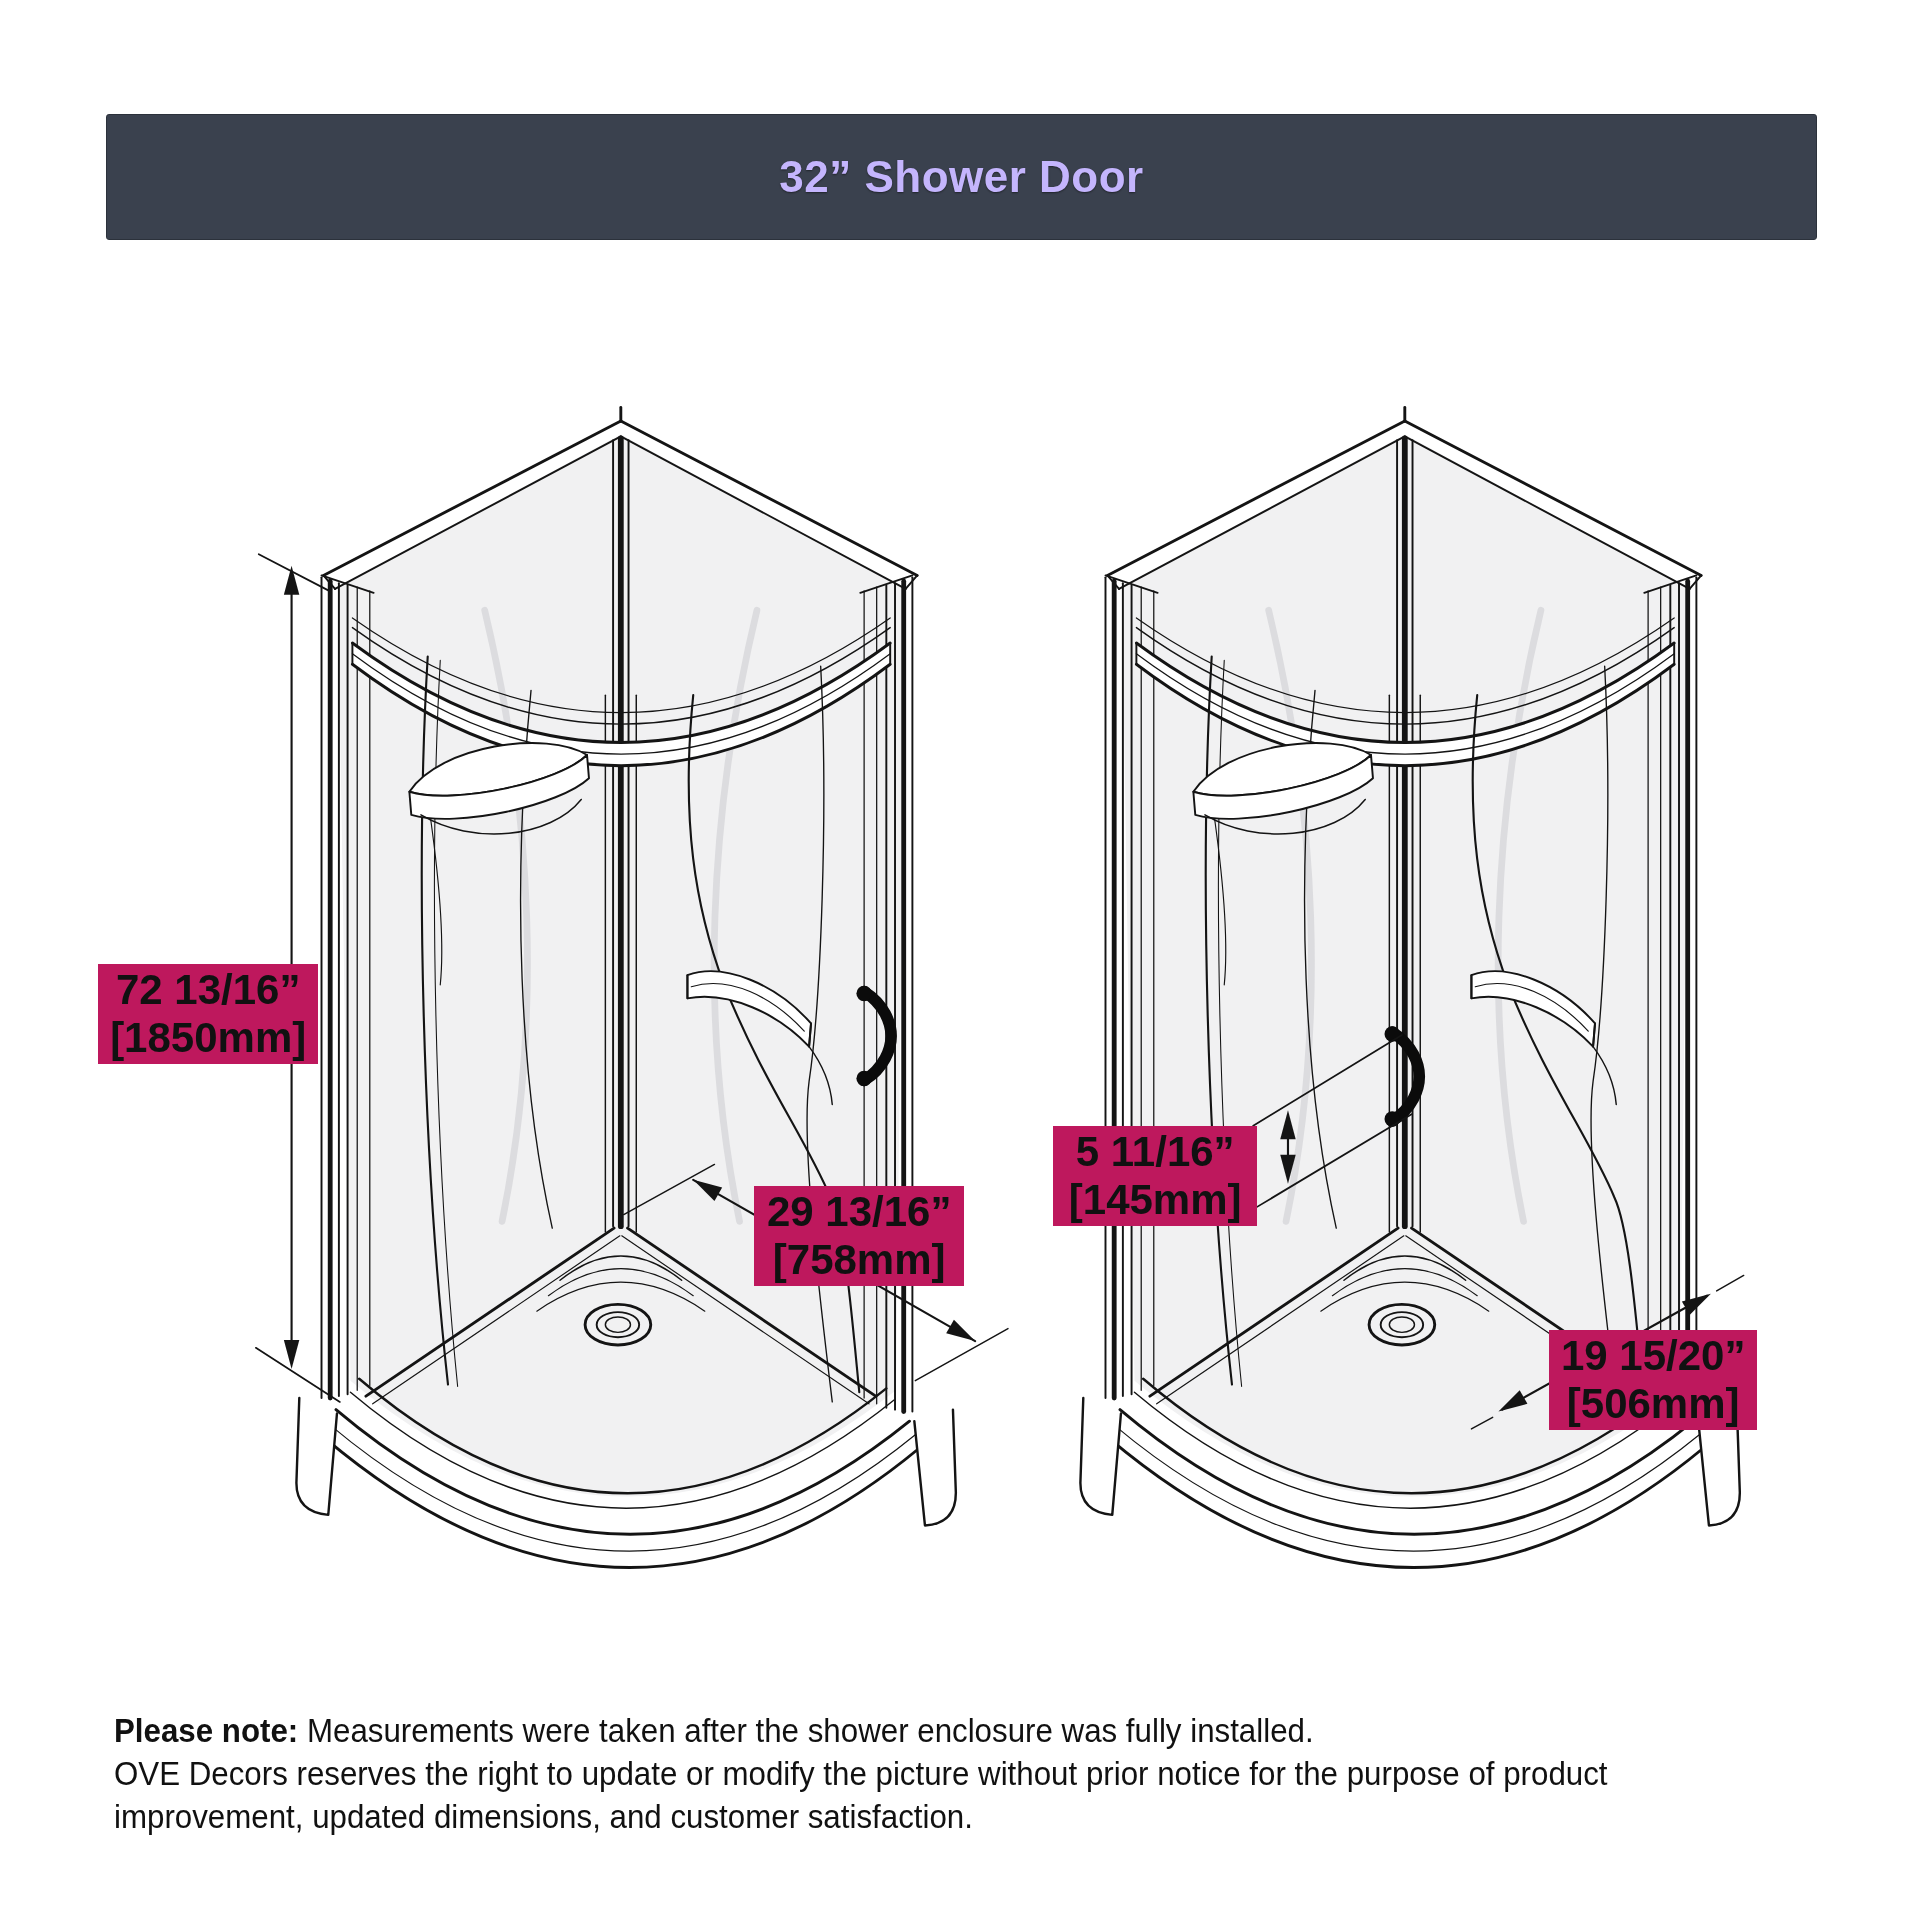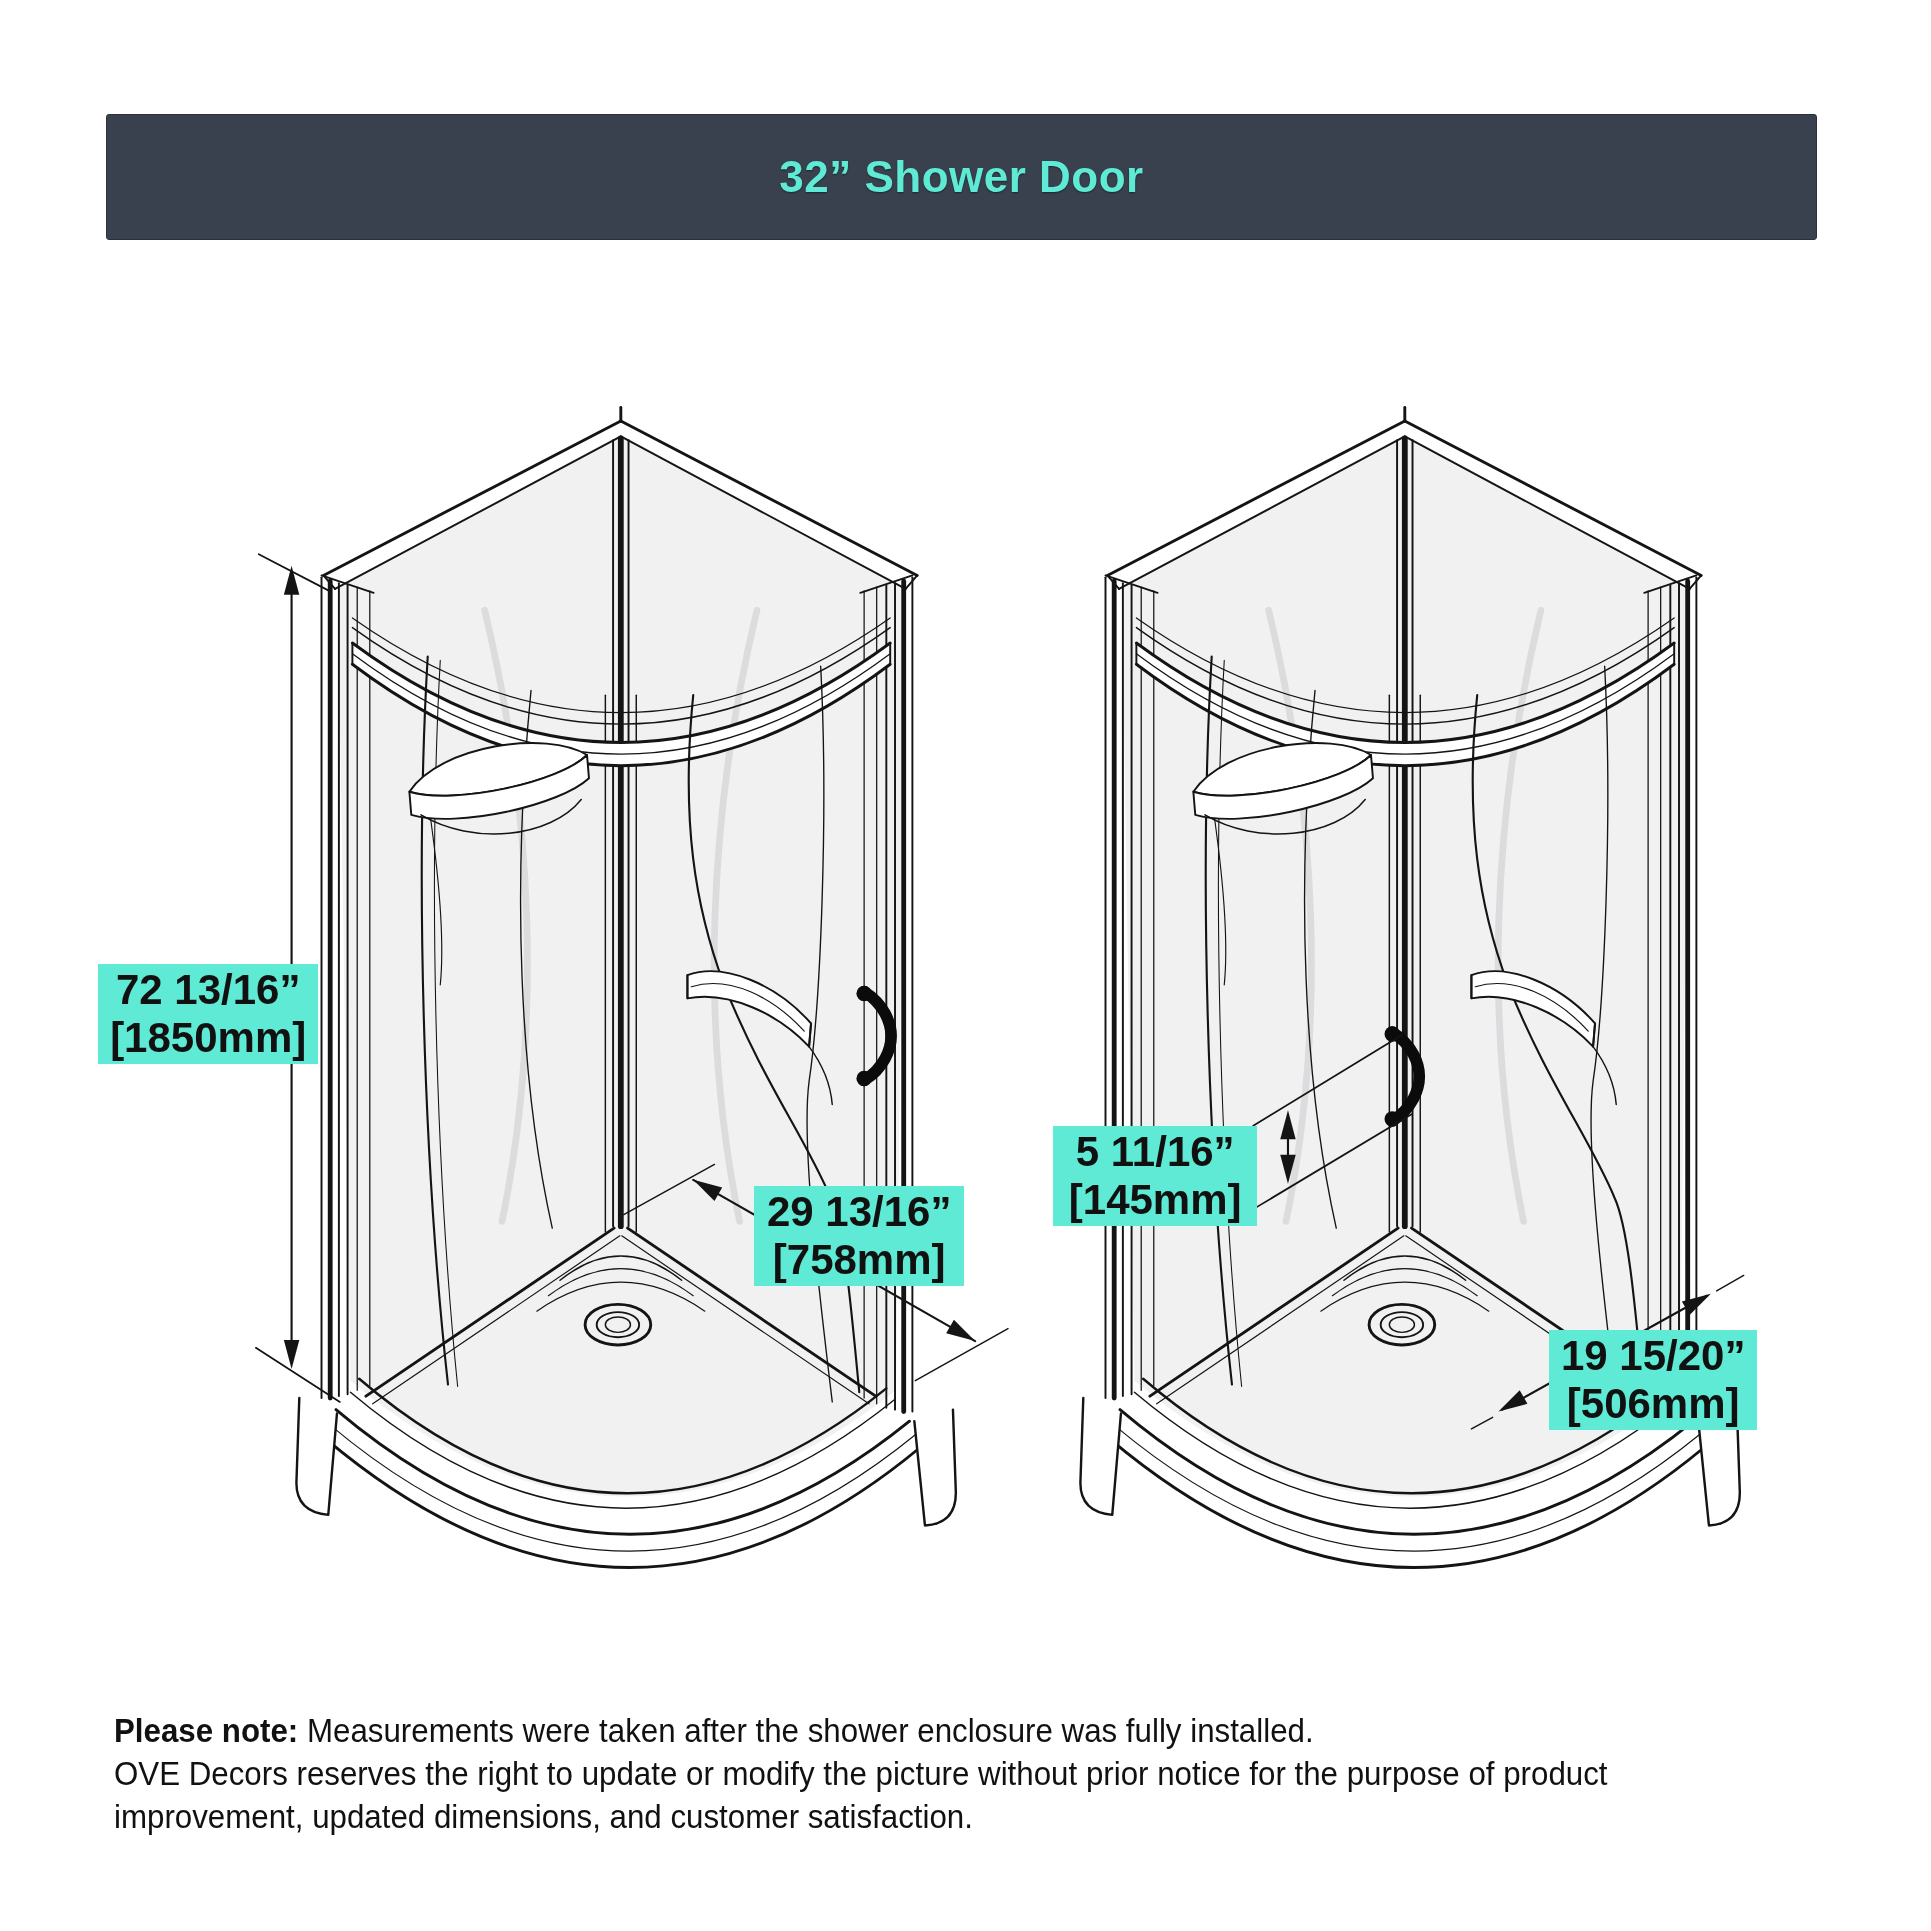--- a/index.html
+++ b/index.html
@@ -8,28 +8,28 @@
     font-family:"Liberation Sans", sans-serif;position:relative;overflow:hidden;
   }
   .canvas{position:absolute;inset:0;width:1931px;height:1931px;}
   
   .title-bar{
     position:absolute;left:106px;top:114px;width:1711px;height:126px;
     background:#3a414e;border:1.9px solid #2b313b;box-sizing:border-box;
     border-radius:2.9px;display:flex;align-items:center;justify-content:center;
   }
   .title-bar .title{
-    color:#5eead4;font-size:44px;font-weight:bold;letter-spacing:0.5px;
+    color:#c4b5fd;font-size:44px;font-weight:bold;letter-spacing:0.5px;
     text-shadow:0 1px 1.9px rgba(0,0,0,.45);
   }
   
   .diagram{position:absolute;left:0;top:0;width:1931px;height:1931px;}
   
   .dim-label{
-    position:absolute;background:#5eead4;color:#111111;font-weight:bold;
+    position:absolute;background:#be185d;color:#111111;font-weight:bold;
     font-size:42px;line-height:48px;text-align:center;white-space:nowrap;
     padding:1.9px 7.7px;
   }
   
   .note{
     position:absolute;left:114px;top:1709px;width:1786px;color:#111111;
     font-size:34px;line-height:43px;font-weight:normal;
     transform:scaleX(.92);transform-origin:left top;
   }
   .note .bold{font-weight:bold;}

